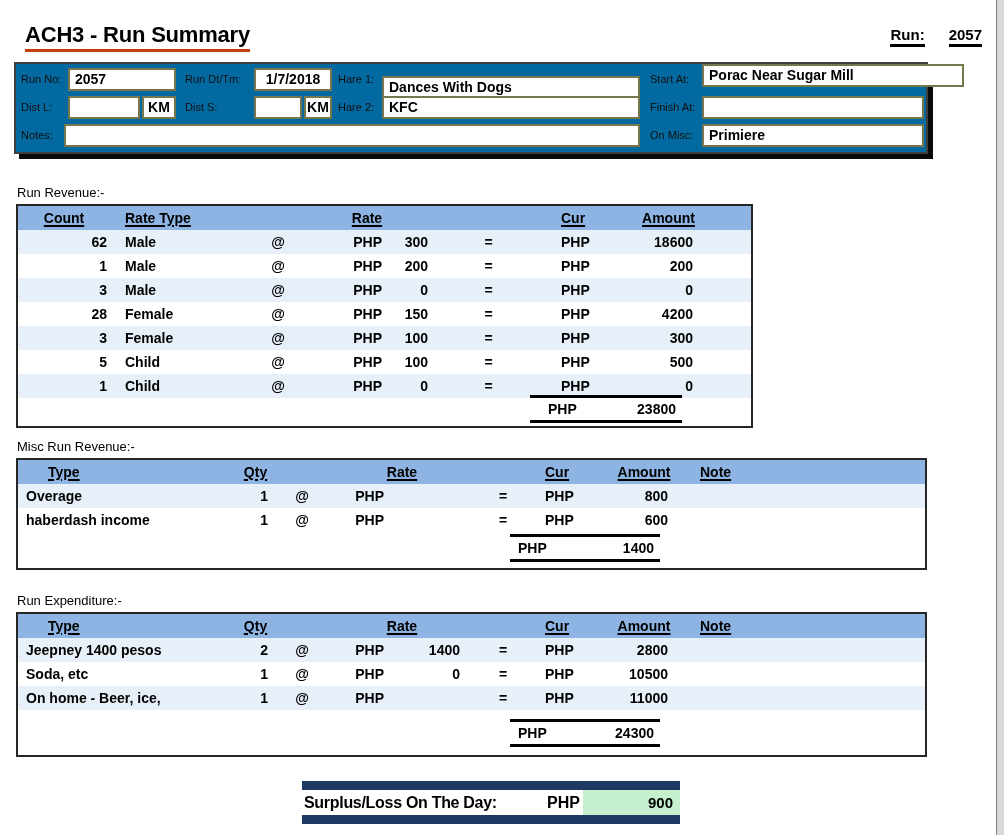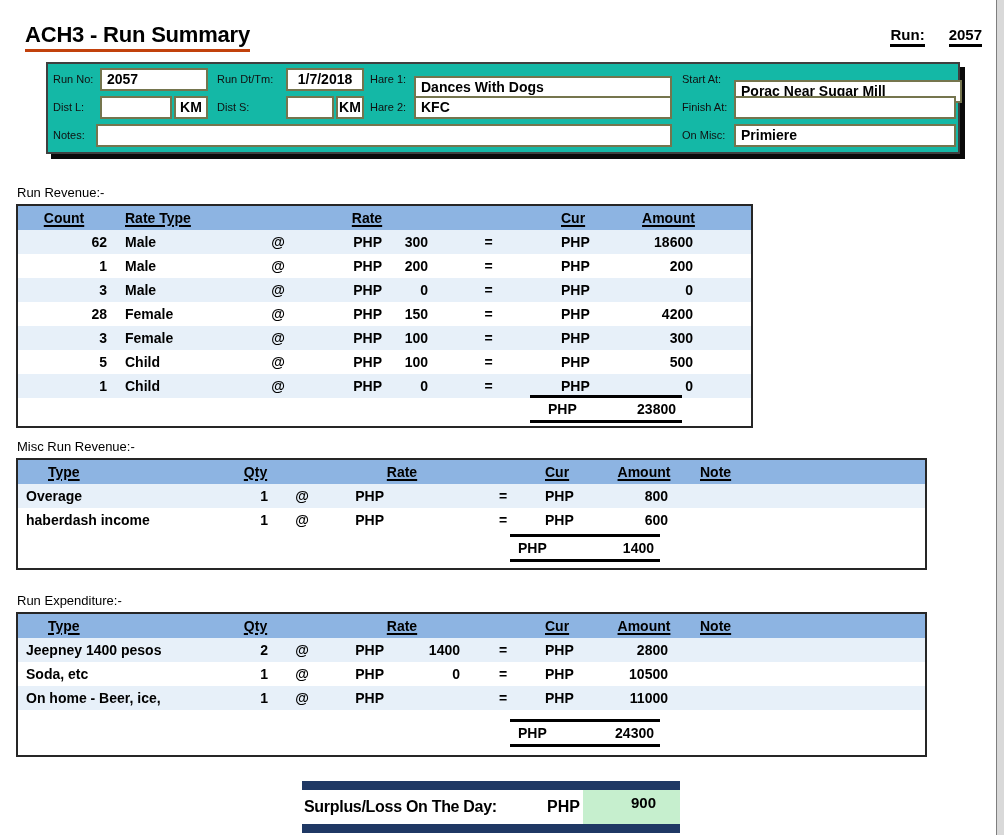--- a/index.html
+++ b/index.html
@@ -9,22 +9,22 @@
   }
   .right-edge{position:absolute;right:0;top:0;width:7px;height:835px;background:#d9d9d9;border-left:1px solid #7f7f7f;}
 
   
   .page-title{position:absolute;left:25px;top:22px;font-size:22px;font-weight:700;letter-spacing:-0.2px;}
   .page-title .ul{border-bottom:3px solid #c2410c;padding-bottom:1px;display:inline-block;}
   .run-header{position:absolute;top:26px;right:22px;display:flex;gap:24px;font-size:15px;font-weight:700;}
   .run-header .ul{border-bottom:3px solid #000;padding-bottom:1px;display:inline-block;}
 
   
-  .form-box{position:absolute;left:14px;top:62px;width:914px;height:92px;background:#14b8a6;
-    border:2px solid #3f3f3f;box-shadow:5px 5px 0 #0a0a0a;box-sizing:border-box;margin-left:32px;}
+  .form-box{position:absolute;left:14px;top:62px;width:914px;height:92px;background:#0369a1;
+    border:2px solid #3f3f3f;box-shadow:5px 5px 0 #0a0a0a;box-sizing:border-box;}
   .f-label{position:absolute;font-size:11px;color:#101010;white-space:nowrap;}
   .f-field{position:absolute;height:23px;border:2px solid #75754E;background:#fff;font-size:14px;
     font-weight:700;line-height:19px;padding-left:5px;box-sizing:border-box;white-space:nowrap;overflow:hidden;}
   .f-center{text-align:center;padding-left:0;}
   .f-unit{padding-left:0;text-align:center;}
 
   
   .sec-label{position:absolute;left:17px;font-size:13px;color:#000;}
 
   
@@ -63,24 +63,24 @@
     border-top:3px solid #000;border-bottom:3px solid #000;font-weight:700;font-size:14px;
     padding:3px 6px 3px 8px;box-sizing:border-box;background:#fff;}
   .rev .total{left:512px;width:152px;bottom:3px;}
   .rev .total .t-cur{margin-left:10px;}
   .misc .total{left:492px;width:150px;bottom:6px;}
   .exp .total{left:492px;width:150px;bottom:8px;}
 
   
   .surplus{position:absolute;left:302px;top:781px;width:378px;}
   .s-bar{height:9px;background:#1F3864;}
-  .s-row{display:grid;grid-template-columns:245px 36px 97px;height:34px;align-items:center;
+  .s-row{display:grid;grid-template-columns:245px 36px 97px;height:25px;align-items:center;
     font-weight:700;font-size:16px;background:#fff;}
   .s-label{padding-left:2px;letter-spacing:-0.3px;white-space:nowrap;}
-  .s-green{background:#C6EFCE;text-align:right;padding-right:24px;height:100%;line-height:25px;
+  .s-green{background:#C6EFCE;text-align:right;padding-right:7px;height:100%;line-height:25px;
     box-sizing:border-box;font-size:15px;}
 
   
   .h-c1{grid-column:1;justify-self:center;}
   .h-c1l{grid-column:1;padding-left:30px;}
   .h-c2{grid-column:2;padding-left:15px;}
   .h-c2c{grid-column:2;justify-self:center;}
   .h-rate{grid-column:4/6;justify-self:center;}
   .h-cur{grid-column:7;padding-left:17px;}
   .h-cur-rev{grid-column:7;padding-left:20px;}
@@ -103,21 +103,21 @@
   </div>
 
   <div class="form-box">
     <span class="f-label" style="left:5px;top:9px">Run No:</span>
     <div class="f-field" style="left:52px;top:4px;width:108px">2057</div>
     <span class="f-label" style="left:169px;top:9px">Run Dt/Tm:</span>
     <div class="f-field f-center" style="left:238px;top:4px;width:78px">1/7/2018</div>
     <span class="f-label" style="left:322px;top:9px">Hare 1:</span>
     <div class="f-field" style="left:366px;top:12px;width:258px">Dances With Dogs</div>
     <span class="f-label" style="left:634px;top:9px">Start At:</span>
-    <div class="f-field" style="left:686px;top:16px;width:228px">Porac Near Sugar Mill</div>
+    <div class="f-field" style="left:686px;top:0;width:262px">Porac Near Sugar Mill</div>
 
     <span class="f-label" style="left:5px;top:37px">Dist L:</span>
     <div class="f-field" style="left:52px;top:32px;width:72px"></div>
     <div class="f-field f-unit" style="left:126px;top:32px;width:34px">KM</div>
     <span class="f-label" style="left:169px;top:37px">Dist S:</span>
     <div class="f-field" style="left:238px;top:32px;width:48px"></div>
     <div class="f-field f-unit" style="left:288px;top:32px;width:28px">KM</div>
     <span class="f-label" style="left:322px;top:37px">Hare 2:</span>
     <div class="f-field" style="left:366px;top:32px;width:258px">KFC</div>
     <span class="f-label" style="left:634px;top:37px">Finish At:</span>

